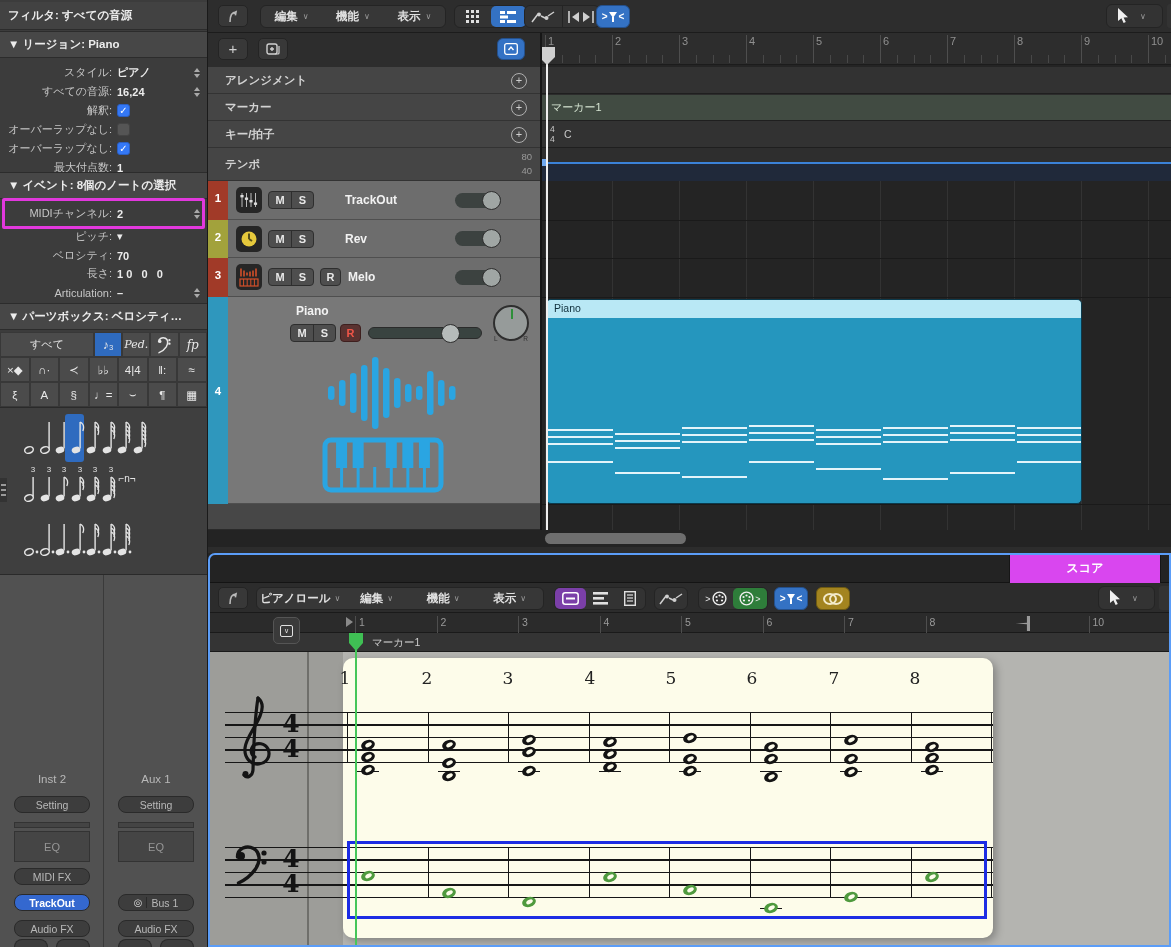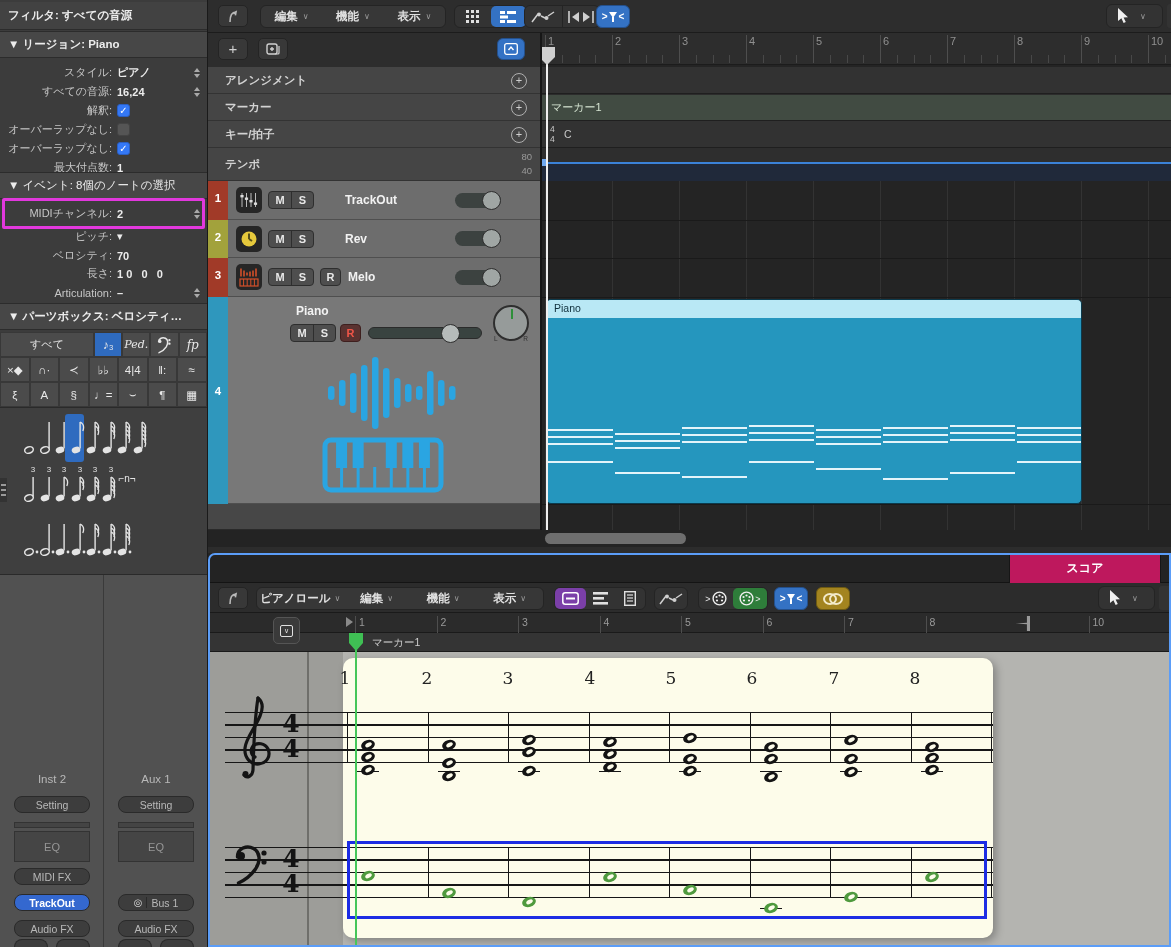--- a/index.html
+++ b/index.html
@@ -54,21 +54,21 @@
         <div class="abs" style="position: relative; width: 112px; text-align: right; font-size: 11px; color: rgb(198, 198, 198);">オーバーラップなし:</div>
         <div class="abs" style="position: relative; margin-left: 5px; width: 13px; height: 13px; border-radius: 3px; background: rgb(52, 120, 246); border: 1px solid rgb(42, 95, 196); display: flex; align-items: center; justify-content: center;">
           <div class="abs" style="position: relative; font-size: 10px; color: rgb(255, 255, 255); font-weight: bold;">✓</div>
         </div>
       </div>
       <div class="abs" style="left: 0px; top: 158px; width: 207px; height: 19px; display: flex; align-items: center;">
         <div class="abs" style="position: relative; width: 112px; text-align: right; font-size: 11px; color: rgb(198, 198, 198);">最大付点数:</div>
         <div class="abs" style="position: relative; margin-left: 5px; font-size: 11px; font-weight: bold; color: rgb(236, 236, 236); white-space: pre;">1</div>
       </div>
       <div class="abs" style="left: 0px; top: 172px; width: 207px; height: 27px; background: rgb(71, 71, 71); border-top: 1px solid rgb(44, 44, 44); border-bottom: 1px solid rgb(44, 44, 44); display: flex; align-items: center;">
-        <div class="abs" style="position: relative; margin-left: 8px; font-size: 11.5px; font-weight: normal; color: rgb(236, 236, 236);">▼ イベント:  8個のノートの選択</div>
+        <div class="abs" style="position: relative; margin-left: 8px; font-size: 11.5px; font-weight: bold; color: rgb(236, 236, 236);">▼ イベント:  8個のノートの選択</div>
       </div>
       <div class="abs" style="left: 0px; top: 204px; width: 207px; height: 19px; display: flex; align-items: center;">
         <div class="abs" style="position: relative; width: 112px; text-align: right; font-size: 11px; color: rgb(198, 198, 198);">MIDIチャンネル:</div>
         <div class="abs" style="position: relative; margin-left: 5px; font-size: 11px; font-weight: bold; color: rgb(236, 236, 236); white-space: pre;">2</div>
         <div class="abs" style="position: relative; margin-left: auto; margin-right: 6px; width: 7px; height: 10px;">
           <div class="abs" style="left: 0px; top: 0px; width: 0px; height: 0px; border-left: 3.5px solid transparent; border-right: 3.5px solid transparent; border-bottom: 4px solid rgb(169, 169, 169);"></div>
           <div class="abs" style="left: 0px; top: 6px; width: 0px; height: 0px; border-left: 3.5px solid transparent; border-right: 3.5px solid transparent; border-top: 4px solid rgb(169, 169, 169);"></div>
         </div>
       </div>
       <div class="abs" style="left: 0px; top: 227px; width: 207px; height: 19px; display: flex; align-items: center;">
@@ -793,21 +793,21 @@
           <div class="abs" style="left: 470px; top: 134px; width: 65px; height: 2px; background: rgb(227, 244, 250); z-index: 2;"></div>
           <div class="abs" style="left: 470px; top: 141px; width: 65px; height: 2px; background: rgb(227, 244, 250); z-index: 2;"></div>
           <div class="abs" style="left: 470px; top: 161px; width: 65px; height: 2px; background: rgb(227, 244, 250); z-index: 2;"></div>
         </div>
       </div>
       <div class="abs" style="left: 4px; top: 14px; width: 1.5px; height: 483px; background: rgb(240, 240, 240); z-index: 8;"></div>
       <div class="abs" style="left: -3px; top: 14px; width: 16px; height: 18px; z-index: 9; background: rgb(207, 207, 207); clip-path: polygon(0px 0px, 100% 0px, 100% 55%, 50% 100%, 0px 55%);"></div>
     </div>
     <div class="abs" style="left: 208px; top: 553px; width: 963px; height: 394px; background: rgb(44, 44, 44); overflow: hidden;">
       <div class="abs" style="left: 0px; top: 0px; width: 963px; height: 30px; background: rgb(35, 35, 35); border-bottom: 1px solid rgb(20, 20, 20);">
-        <div class="abs cell" style="left: 801px; top: 0px; width: 152px; height: 30px; background: #be185d; border-left: 1px solid rgb(22, 22, 22); border-right: 1px solid rgb(22, 22, 22);">
+        <div class="abs cell" style="left: 801px; top: 0px; width: 152px; height: 30px; background: #d946ef; border-left: 1px solid rgb(22, 22, 22); border-right: 1px solid rgb(22, 22, 22);">
           <div class="abs" style="position: relative; font-size: 12px; font-weight: bold; color: rgb(255, 255, 255);">スコア</div>
         </div>
       </div>
       <div class="abs" style="left: 0px; top: 30px; width: 963px; height: 30px; background: rgb(44, 44, 44); border-bottom: 1px solid rgb(26, 26, 26);">
         <div class="abs btn" style="left: 10px; top: 4px; width: 30px; height: 22px;">
           <div class="abs" style="position: relative; width: 16px; height: 16px;">
             <svg width="16" height="16" viewBox="0 0 16 16">
               <path d="M5 14 C5 7 7 4 11 4" fill="none" stroke="#b9b9b9" stroke-width="1.6"></path>
               <path d="M8.4 5.8 L11 4 L10.4 7.4" fill="none" stroke="#b9b9b9" stroke-width="1.6"></path>
             </svg>

